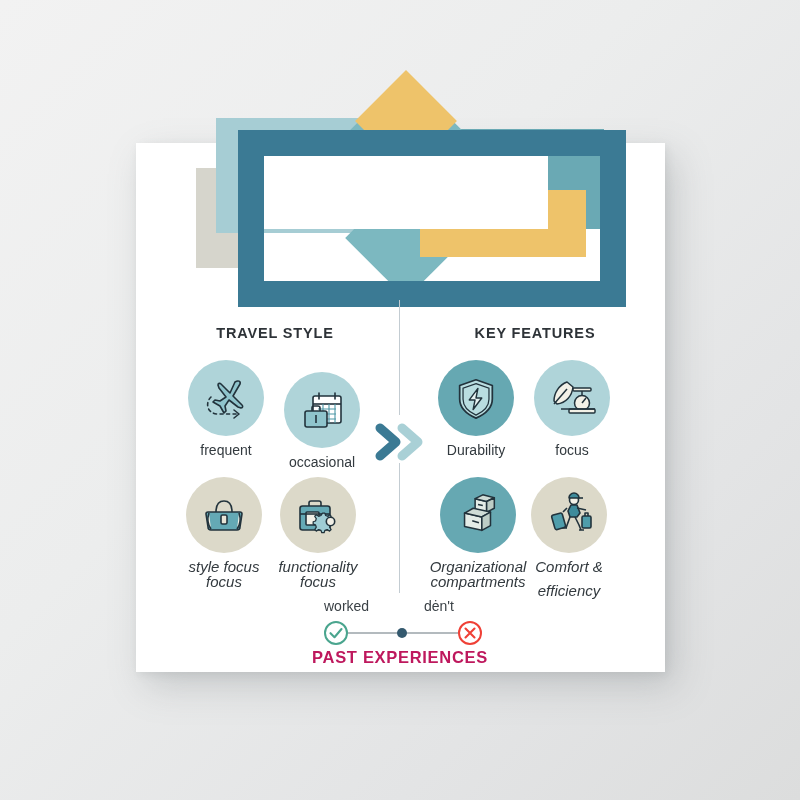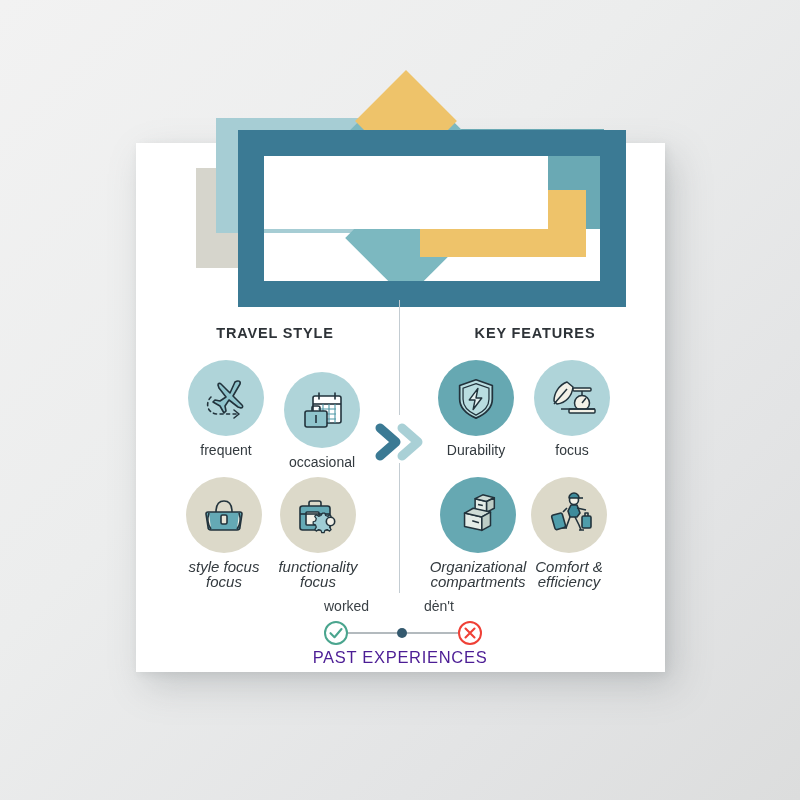--- a/index.html
+++ b/index.html
@@ -82,21 +82,21 @@
   
   #timeline{position:absolute;left:300px;top:598px;width:210px;height:48px;}
   .tl-cap{
     position:absolute;font-size:14px;color:#3a4146;white-space:nowrap;
   }
   #cap-worked{left:24px;top:0;}
   #cap-didnt {left:124px;top:0;}
 
   #past-title{
     position:absolute;left:200px;top:648px;width:400px;text-align:center;
-    font-size:16.5px;font-weight:400;letter-spacing:.7px;color:#4c1d95;
+    font-size:16.5px;font-weight:700;letter-spacing:.7px;color:#be185d;
   }
 </style>
 </head>
 <body>
 
 <div id="card"></div>
 
 <div id="header">
   <div class="shp" id="sh-grey"></div>
   <div class="shp" id="sh-ltblue"></div>
@@ -254,21 +254,21 @@
         <path d="M26 27 l-4 11 M31 27 l4 8 2 5" fill="none"></path>
         <path d="M18 38 h5 M35 40 h5" fill="none"></path>
         <rect x="9" y="24" width="11" height="15" rx="2" transform="rotate(-16 14 31)" fill="#4f9dab"></rect>
         <path d="M19 22 l4-4" fill="none"></path>
         <rect x="38" y="26" width="9" height="12" rx="1.5" fill="#4f9dab"></rect>
         <path d="M41 26 v-3 h3 v3" fill="none"></path>
       </g>
     </svg>
   </div>
   <div class="ic-label sm">Comfort &amp;</div>
-  <div class="ic-label sm" style="margin-top:0">efficiency</div>
+  <div class="ic-label sm" style="margin-top:9px">efficiency</div>
 </div>
 
 <div id="timeline">
   <div class="tl-cap" id="cap-worked">worked</div>
   <div class="tl-cap" id="cap-didnt">dėn't</div>
   <svg width="210" height="34" viewBox="0 0 210 34" style="position:absolute;left:0;top:18px;">
     <line x1="46" y1="17" x2="158" y2="17" stroke="#9aa3a8" stroke-width="1.6"></line>
     <g>
       <circle cx="36" cy="17" r="11" fill="#ffffff" stroke="#4aa58e" stroke-width="2"></circle>
       <path d="M30.5 17.2 L34.5 21.2 L41.5 13" fill="none" stroke="#4aa58e" stroke-width="2.1" stroke-linecap="round" stroke-linejoin="round"></path>

